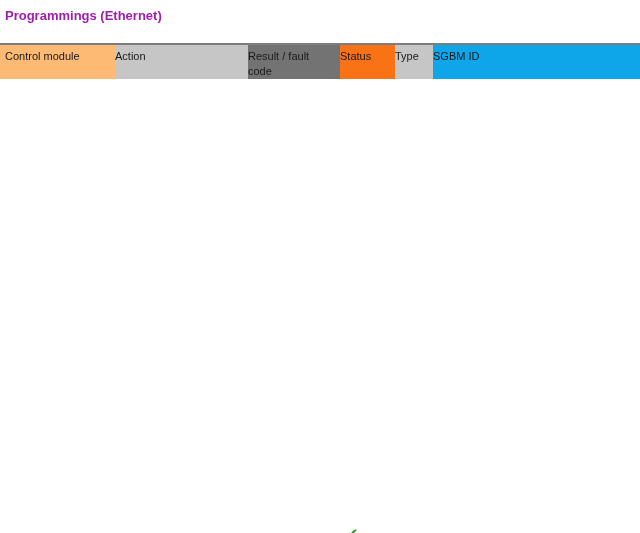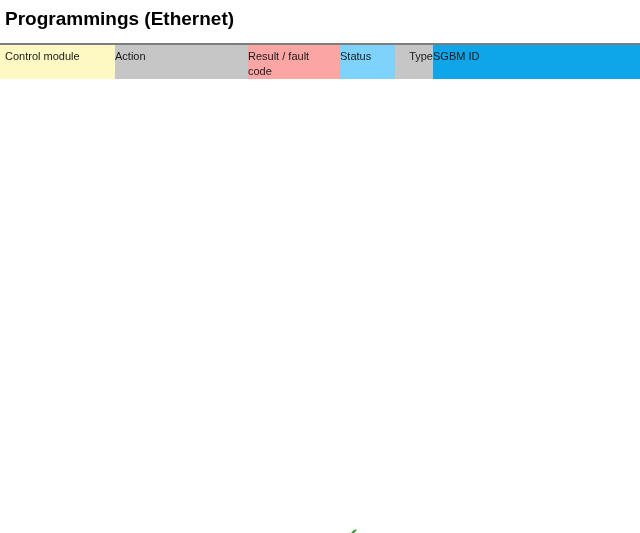--- a/index.html
+++ b/index.html
@@ -4,21 +4,21 @@
 <style>
   * { margin:0; padding:0; box-sizing:border-box; }
   html,body { background:#ffffff; }
   body { font-family:"Liberation Sans", sans-serif; }
   .page {
     position:relative; width:640px; height:533px;
     background:#ffffff; overflow:hidden; color:#1a1a1a;
   }
   .title {
     position:absolute; left:5px; top:8px;
-    font-size:19px; font-weight:bold; color:#000000;
+    font-size:13px; font-weight:bold; color:#a21caf;
   }
   table.report {
     position:absolute; left:0; top:43px; width:640px;
     border-collapse:collapse; table-layout:fixed;
   }
   thead th {
     background:#c6c6c6;
     border-top:2px solid #7d7d7d;
     height:35px; vertical-align:top;
     padding-top:4px; text-align:left;
@@ -42,25 +42,25 @@
     <colgroup>
       <col style="width:115px">
         <col style="width:133px">
         <col style="width:92px">
       <col style="width:55px">
         <col style="width:38px">
         <col style="width:207px">
     </colgroup>
     <thead>
       <tr>
-        <th style="background: #fef9c3; border-top-color: rgb(125, 125, 125); margin-top: 12px;">Control module</th>
+        <th style="background: #fdba74; border-top-color: rgb(125, 125, 125); margin-top: 12px;">Control module</th>
         <th style="background: rgb(198, 198, 198); border-top-color: rgb(125, 125, 125); margin-top: 16px;">Action</th>
-        <th style="background: #fca5a5; border-top-color: rgb(125, 125, 125);"><span class="hwrap">Result / fault code</span></th>
-        <th style="background: #7dd3fc; border-top-color: rgb(125, 125, 125);">Status</th>
-        <th style="background: rgb(198, 198, 198); border-top-color: rgb(125, 125, 125); text-align: right;">Type</th>
+        <th style="background: #737373; border-top-color: rgb(125, 125, 125);"><span class="hwrap">Result / fault code</span></th>
+        <th style="background: #f97316; border-top-color: rgb(125, 125, 125);">Status</th>
+        <th style="background: rgb(198, 198, 198); border-top-color: rgb(125, 125, 125);">Type</th>
         <th style="background: #0ea5e9; border-top-color: rgb(125, 125, 125);">SGBM ID</th>
       </tr>
     </thead>
     <tbody id="rows"></tbody>
   </table>
 
   <span class="partial-check" style="color: rgb(58, 160, 53);">✔</span>
 </div>
 
 </body></html>

